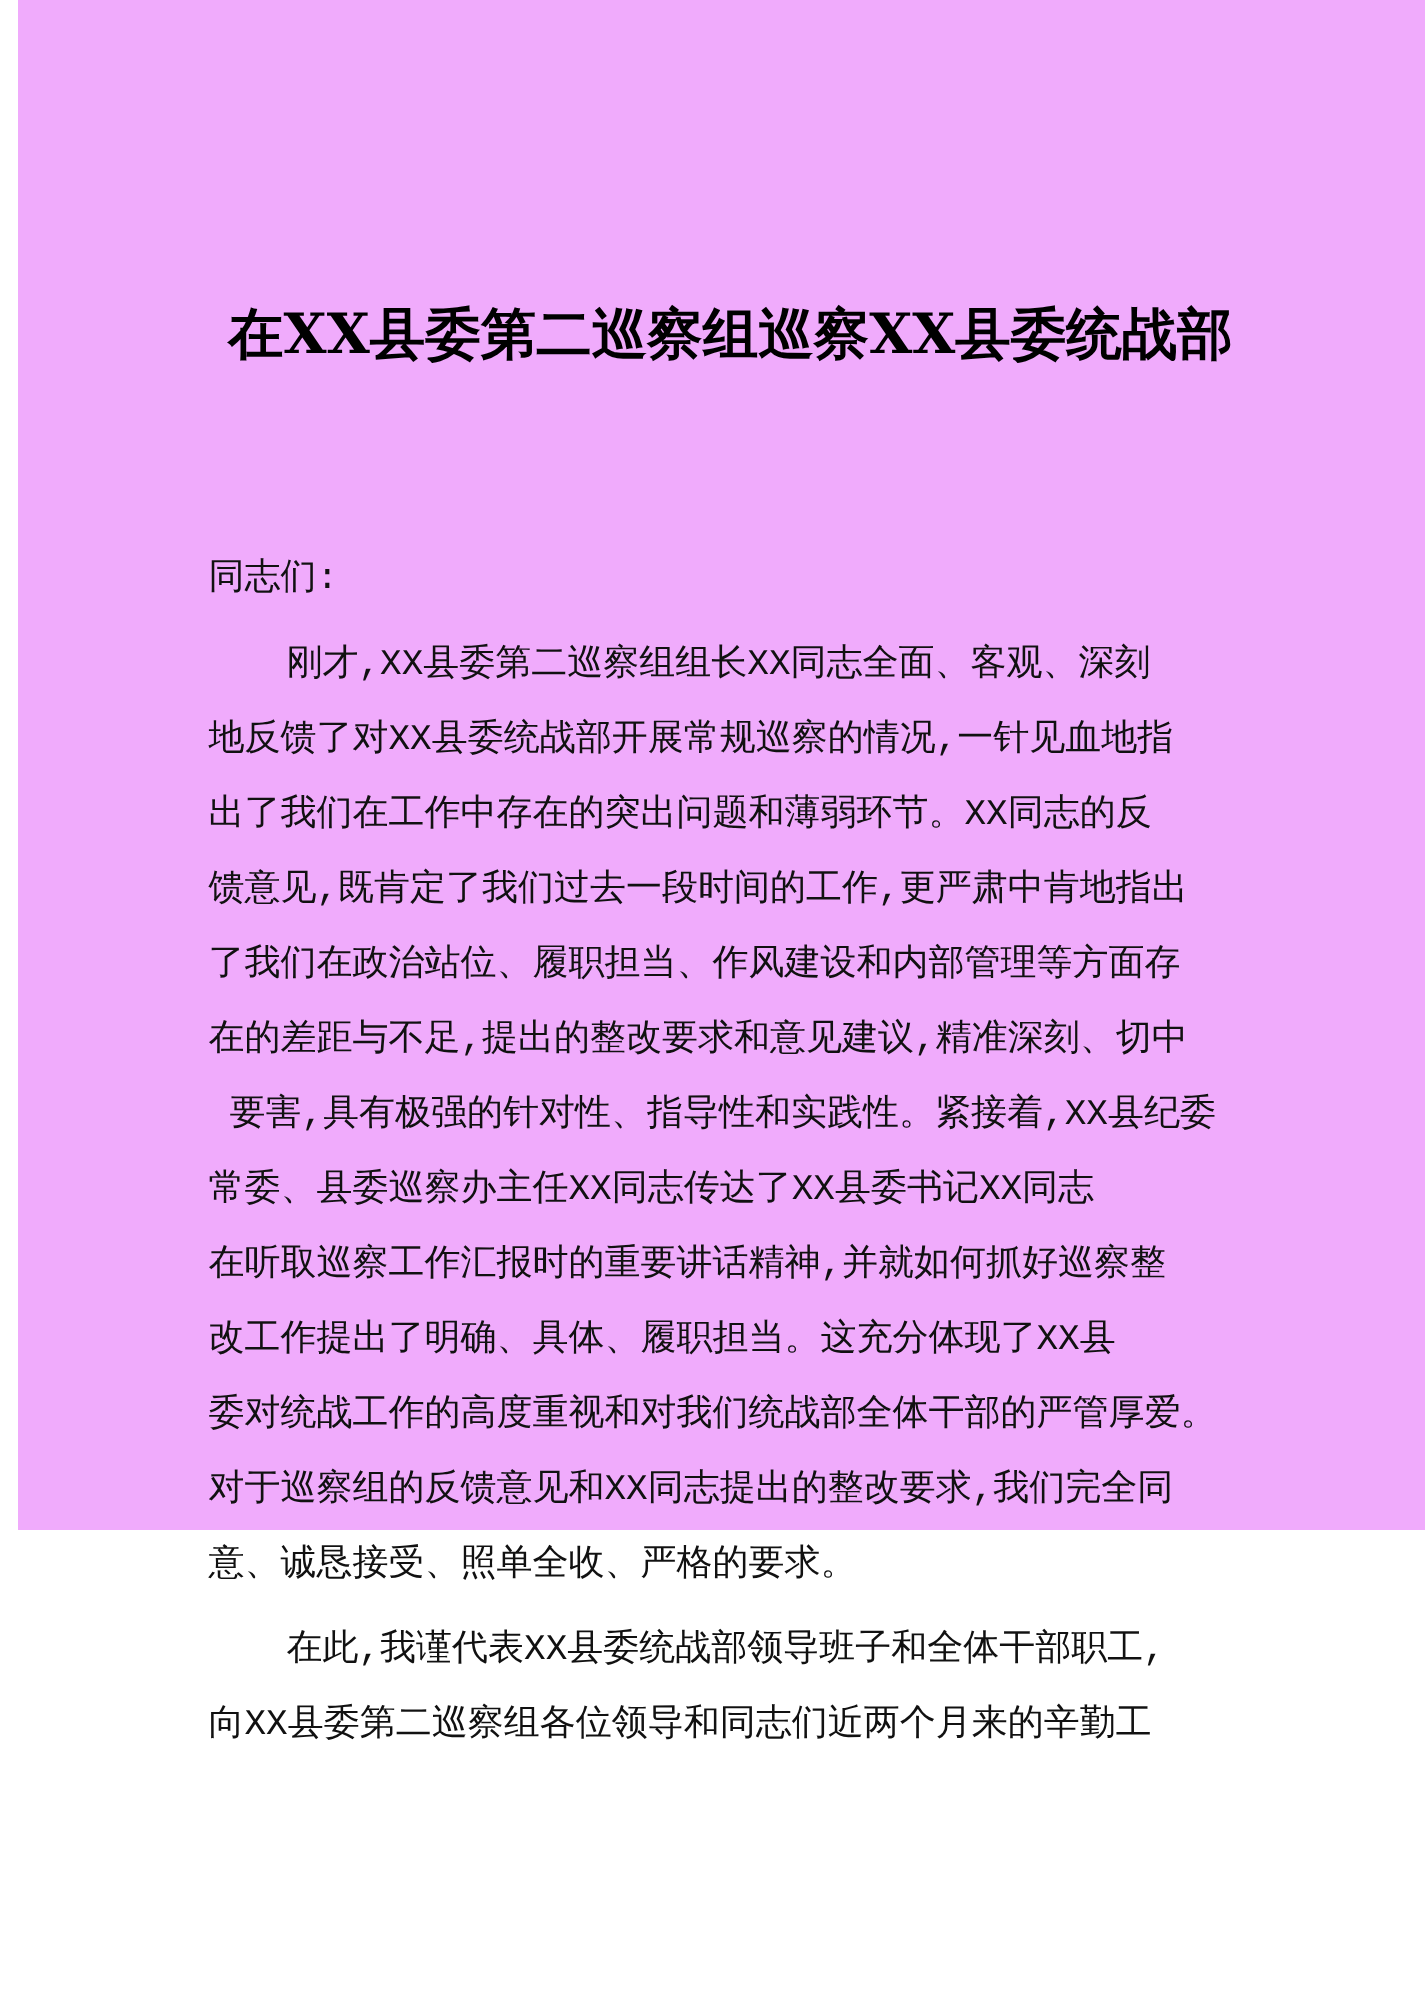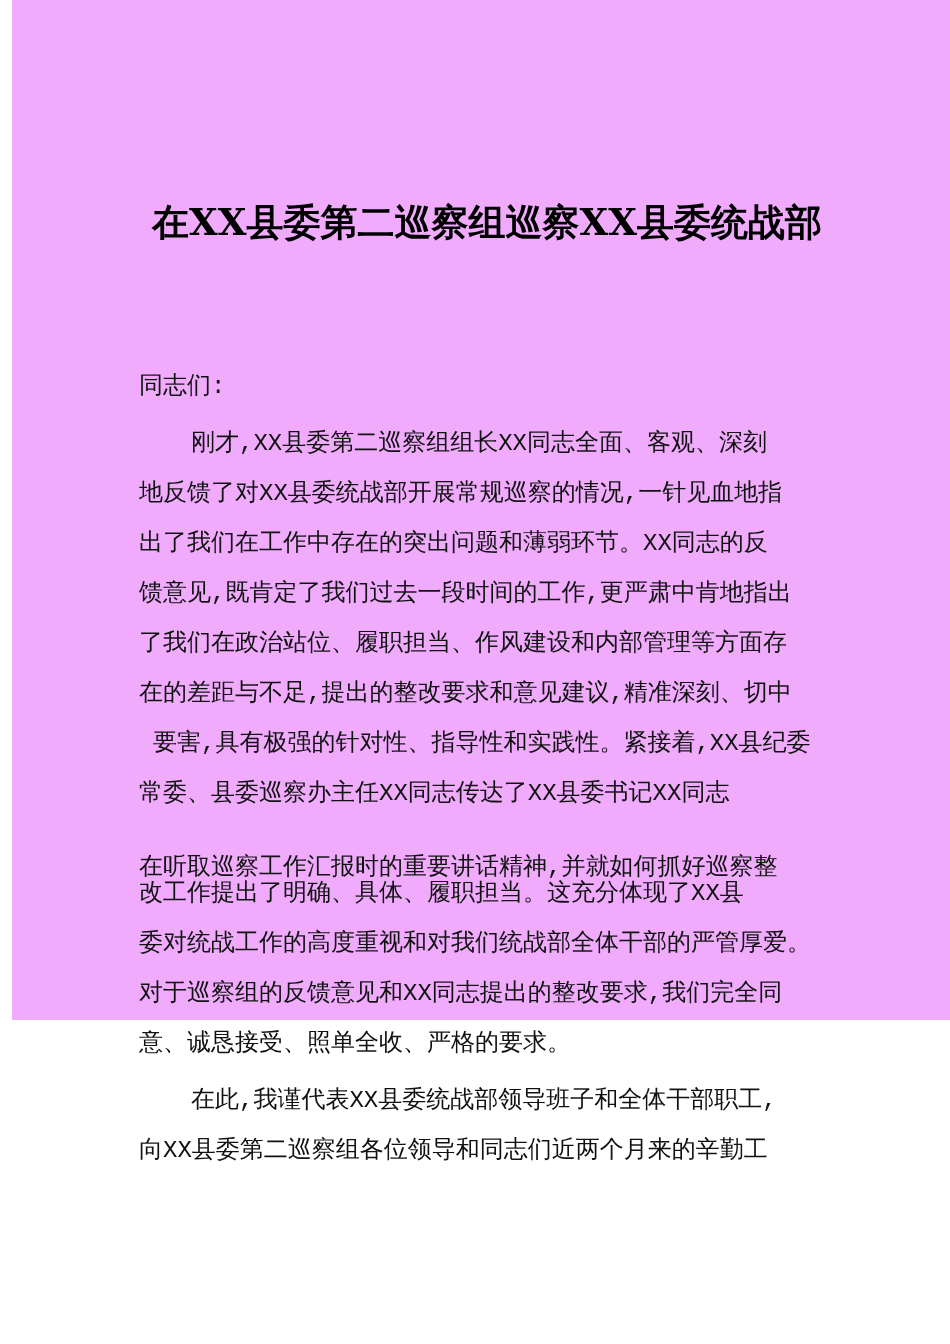--- a/index.html
+++ b/index.html
@@ -58,21 +58,21 @@
 
   <div>
     <div class="line indent" style="top:427px;">刚才,XX县委第二巡察组组长XX同志全面、客观、深刻</div>
     <div class="line" style="top:477px;">地反馈了对XX县委统战部开展常规巡察的情况,一针见血地指</div>
     <div class="line" style="top:527px;">出了我们在工作中存在的突出问题和薄弱环节。XX同志的反</div>
     <div class="line" style="top:577px;">馈意见,既肯定了我们过去一段时间的工作,更严肃中肯地指出</div>
     <div class="line" style="top:627px;">了我们在政治站位、履职担当、作风建设和内部管理等方面存</div>
     <div class="line" style="top:677px;">在的差距与不足,提出的整改要求和意见建议,精准深刻、切中</div>
     <div class="line" style="top:727px;margin-left:14px;">要害,具有极强的针对性、指导性和实践性。紧接着,XX县纪委</div>
     <div class="line" style="top:777px;">常委、县委巡察办主任XX同志传达了XX县委书记XX同志</div>
-    <div class="line" style="top:827px;margin-top:24px;">在听取巡察工作汇报时的重要讲话精神,并就如何抓好巡察整</div>
+    <div class="line" style="top:827px;">在听取巡察工作汇报时的重要讲话精神,并就如何抓好巡察整</div>
     <div class="line" style="top:877px;">改工作提出了明确、具体、履职担当。这充分体现了XX县</div>
     <div class="line" style="top:927px;">委对统战工作的高度重视和对我们统战部全体干部的严管厚爱。</div>
     <div class="line" style="top:977px;">对于巡察组的反馈意见和XX同志提出的整改要求,我们完全同</div>
     <div class="line" style="top:1027px;">意、诚恳接受、照单全收、严格的要求。</div>
   </div>
 
   <div>
     <div class="line indent" style="top:1084px;">在此,我谨代表XX县委统战部领导班子和全体干部职工,</div>
     <div class="line" style="top:1134px;">向XX县委第二巡察组各位领导和同志们近两个月来的辛勤工</div>
   </div>

